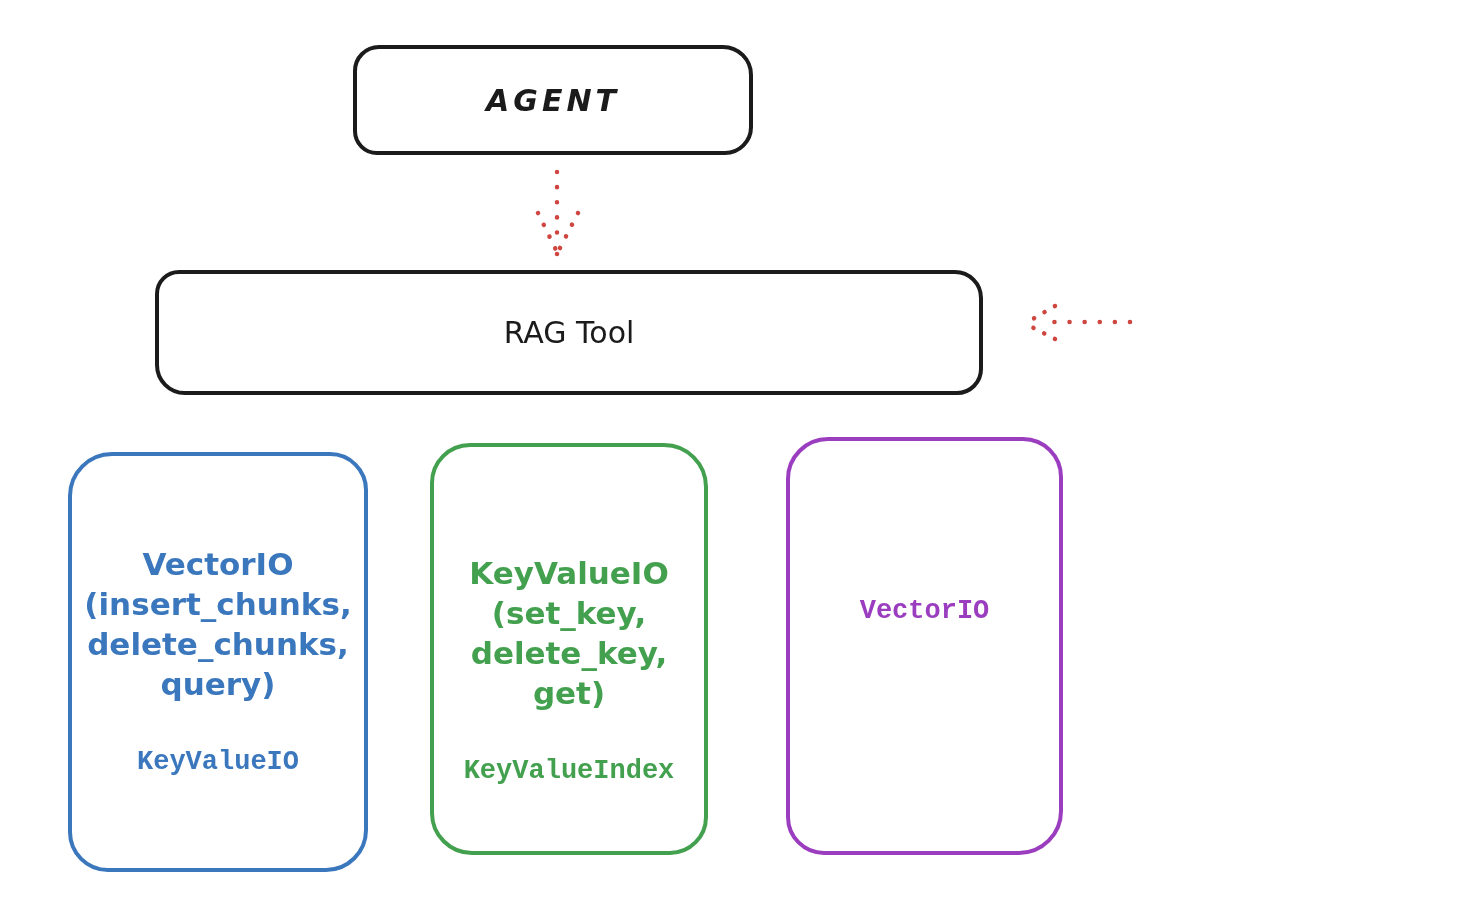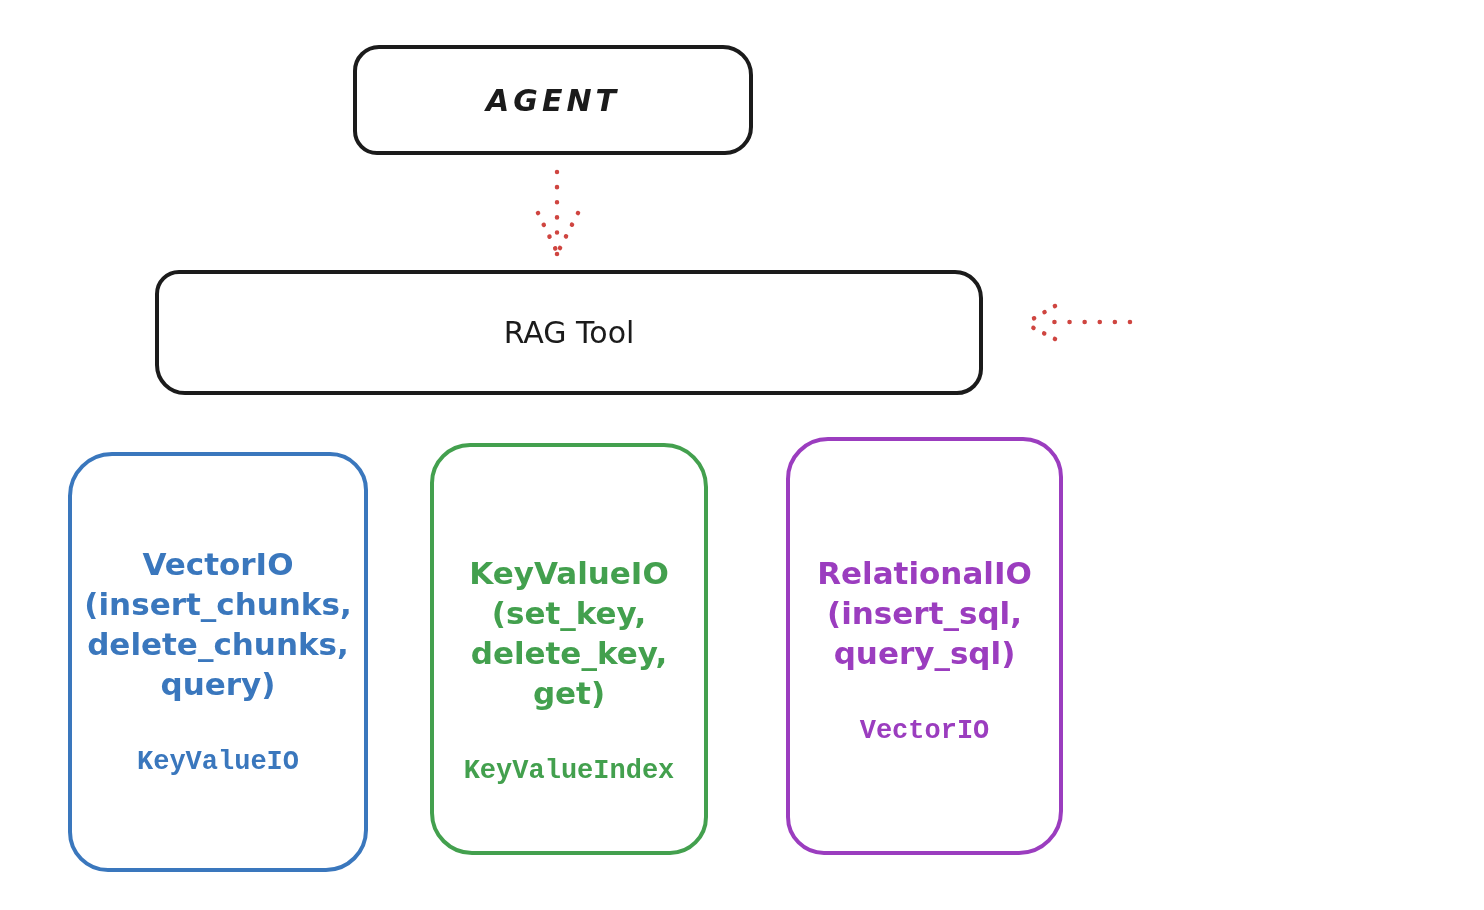--- a/index.html
+++ b/index.html
@@ -151,19 +151,16 @@
   </div>
 
   <div class="io-box box-green">
     <div class="io-body">KeyValueIO
 (set_key,
 delete_key, get)</div>
     <div class="io-index">KeyValueIndex</div>
   </div>
 
   <div class="io-box box-purple">
-    <div class="io-body">RelationalIO
-(insert_sql,
-query_sql)</div>
     <div class="io-index">VectorIO</div>
   </div>
 
 </div>
 
 </body></html>

